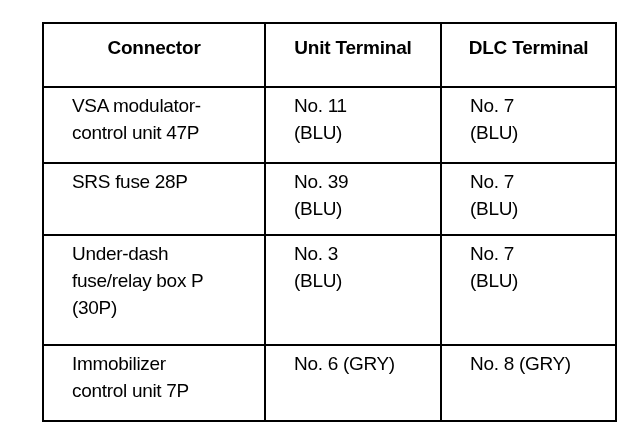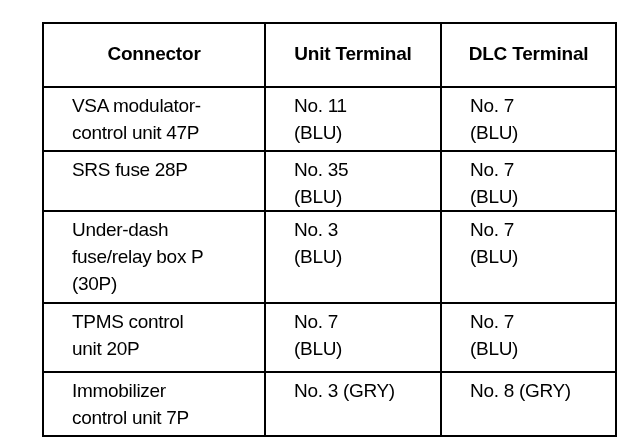--- a/index.html
+++ b/index.html
@@ -46,21 +46,21 @@
     vertical-align: top;
     background: #ffffff;
   }
 
   .th-inner {
     text-align: center;
     font-weight: bold;
     font-size: 19px;
     line-height: 24px;
     letter-spacing: -0.2px;
-    padding: 18px 6px 0 6px;
+    padding: 12px 6px 0 6px;
   }
 
   .cell-inner {
     text-align: left;
     font-weight: normal;
     font-size: 19px;
     line-height: 27px;
     letter-spacing: -0.3px;
     padding: 4px 0 0 9px;
     white-space: pre-line;
@@ -113,21 +113,21 @@
         <td>
           <div class="cell-inner">No. 7
 (BLU)</div>
         </td>
       </tr>
       <tr class="r2">
         <td>
           <div class="cell-inner">SRS fuse 28P</div>
         </td>
         <td>
-          <div class="cell-inner">No. 35
+          <div class="cell-inner">No. 39
 (BLU)</div>
         </td>
         <td>
           <div class="cell-inner">No. 7
 (BLU)</div>
         </td>
       </tr>
       <tr class="r3">
         <td>
           <div class="cell-inner">Under-dash
@@ -136,41 +136,27 @@
         </td>
         <td>
           <div class="cell-inner">No. 3
 (BLU)</div>
         </td>
         <td>
           <div class="cell-inner">No. 7
 (BLU)</div>
         </td>
       </tr>
-      <tr class="r4">
-        <td>
-          <div class="cell-inner">TPMS control
-unit 20P</div>
-        </td>
-        <td>
-          <div class="cell-inner">No. 7
-(BLU)</div>
-        </td>
-        <td>
-          <div class="cell-inner">No. 7
-(BLU)</div>
-        </td>
-      </tr>
       <tr class="r5">
         <td>
           <div class="cell-inner">Immobilizer
 control unit 7P</div>
         </td>
         <td>
-          <div class="cell-inner">No. 3 (GRY)</div>
+          <div class="cell-inner">No. 6 (GRY)</div>
         </td>
         <td>
           <div class="cell-inner">No. 8 (GRY)</div>
         </td>
       </tr>
     </tbody>
   </table>
 
 </div>
 

